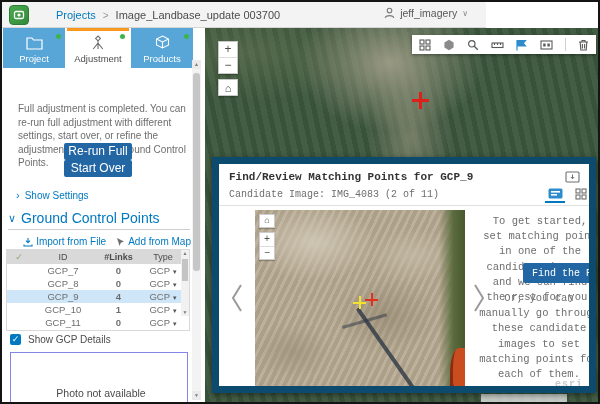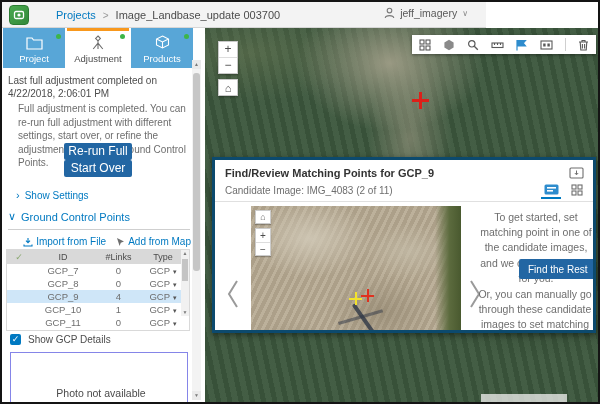--- a/index.html
+++ b/index.html
@@ -36,30 +36,30 @@
   .lp-status{ position:absolute; left:6px; top:46px; width:186px; font-size:10px; color:#4c4c4c; line-height:1.3; }
   .lp-desc{ position:absolute; left:16px; top:74px; width:172px; font-size:10px; color:#6e6e6e; line-height:1.35; }
   .btn{ position:absolute; width:68px; height:17px; background:#2266a3; color:#fff; border:none;
         border-radius:2px; font-size:12px; font-family:inherit; cursor:pointer; line-height:15px; }
   .btn-rerun{ left:62px; top:115px; }
   .btn-start{ left:62px; top:132px; }
   .lp-link{ color:#0079c1; font-size:10px; cursor:pointer; }
   .show-settings{ position:absolute; left:14px; top:161px; display:flex; gap:5px; align-items:center; }
   .chev{ color:#0079c1; font-size:11px; }
   .gcp-head{ position:absolute; left:6px; top:182px; display:flex; gap:5px; align-items:center; }
-  .gcp-head .lp-link{ font-size:11px; }
+  .gcp-head .lp-link{ font-size:14px; }
   .lp-divider{ position:absolute; left:6px; top:201px; width:182px; border-top:1px solid #cfcfcf; }
   .links-row{ position:absolute; left:0; top:208px; width:189px; display:flex; justify-content:flex-end;
               gap:10px; align-items:center; }
   .links-row .lnk{ display:flex; gap:3px; align-items:center; color:#0079c1; font-size:10px; cursor:pointer; }
 
   .gcp-table{ position:absolute; left:4px; top:221px; width:184px; border:1px solid #d9d9d9; }
   .thead{ display:flex; height:14px; background:#d9d9d9; align-items:center; font-size:9px; color:#4c4c4c; }
   .tc{ display:block; text-align:center; }
-  .c1{ width:24px; } .c2{ width:64px; } .c3{ width:47px; } .c4{ width:42px; }
+  .c1{ width:24px; } .c2{ width:64px; } .c3{ width:47px;font-weight:bold; } .c4{ width:42px; }
   .trows{ position:relative; height:66px; background:#fff; }
   .trow{ display:flex; height:13px; align-items:center; font-size:9.5px; color:#6e6e6e; cursor:pointer; }
   .trow.sel{ background:#cfe6f8; }
   .trow .c4 i{ font-style:normal; font-size:7px; color:#555; margin-left:3px; }
   .tscroll{ position:absolute; right:0; top:0; width:8px; height:66px; background:#f1f1f1; font-size:5px;
             color:#7a7a7a; text-align:center; line-height:7px; }
   .tscroll .tthumb{ position:absolute; left:1px; top:9px; width:6px; height:22px; background:#c4c4c4; }
   .tscroll .tu{ position:absolute; top:0; left:0; right:0; } .tscroll .td{ position:absolute; bottom:0; left:0; right:0; }
 
   .show-details{ position:absolute; left:8px; top:306px; display:flex; gap:7px; align-items:center; cursor:pointer; }
@@ -95,22 +95,22 @@
   .zoombox div:first-child{ border-bottom:1px solid #ddd; }
   .homebox{ left:13px; top:51px; height:17px; font-size:11px; line-height:16px; }
   .maptools{ position:absolute; left:207px; top:7px; width:184px; height:19px; background:#fff;
              box-shadow:0 1px 3px rgba(0,0,0,.4); display:flex; align-items:center;
              justify-content:space-between; padding:0 7px; }
   .ticon{ display:flex; align-items:center; cursor:pointer; }
   .tsep{ width:1px; height:13px; background:#cfcfcf; }
   .map-attrib{ position:absolute; left:276px; top:366px; width:86px; height:8px; background:rgba(242,242,240,.75); }
 
   
-  .mpanel{ position:absolute; left:210px; top:155px; width:384px; height:176px; background:#fff;
-           border:3px solid #0c4a6e; box-shadow:0 2px 6px rgba(0,0,0,.45); overflow:hidden; }
+  .mpanel{ position:absolute; left:210px; top:155px; width:384px; height:236px; background:#fff;
+           border:7px solid #0c4a6e; box-shadow:0 2px 6px rgba(0,0,0,.45); overflow:hidden;font-family:Liberation Mono, monospace; }
   .mp-title{ position:absolute; left:10px; top:7px; font-size:11px; font-weight:bold; color:#333; }
   .mp-capture{ position:absolute; right:9px; top:7px; cursor:pointer; }
   .mp-candidate{ position:absolute; left:10px; top:25px; font-size:10px; color:#6e6e6e; }
   .mp-toggle{ position:absolute; top:21px; width:20px; height:18px; display:flex; align-items:center;
               justify-content:center; cursor:pointer; }
   .tg-card{ left:326px; border-bottom:2px solid #0079c1; }
   .tg-grid{ left:352px; }
   .mp-divider{ position:absolute; left:0; right:0; top:41px; border-top:1px solid #e0e0e0; }
   .nav{ position:absolute; top:118px; width:16px; height:32px; cursor:pointer; }
   .nav-left{ left:10px; } .nav-right{ left:252px; }
@@ -203,21 +203,20 @@
       </div>
       <div class="tab">
         <span class="tabdot"></span>
         <svg width="15" height="15" viewBox="0 0 15 15">
           <path d="M7.5 1l6 3v6l-6 3-6-3V4z M1.5 4l6 3 6-3 M7.5 7v6" fill="none" stroke="#fff" stroke-width="1.1"></path>
         </svg>
         <span>Products</span>
       </div>
     </div>
 
-    <div class="lp-status">Last full adjustment completed on 4/22/2018, 2:06:01 PM</div>
     <div class="lp-desc">Full adjustment is completed. You can re-run full adjustment with different settings, start over, or refine the adjustment result with Ground Control Points.</div>
 
     <button class="btn btn-rerun">Re-run Full</button>
     <button class="btn btn-start">Start Over</button>
 
     <div class="show-settings">
       <span class="chev">›</span>
       <span class="lp-link">Show Settings</span>
     </div>
 

